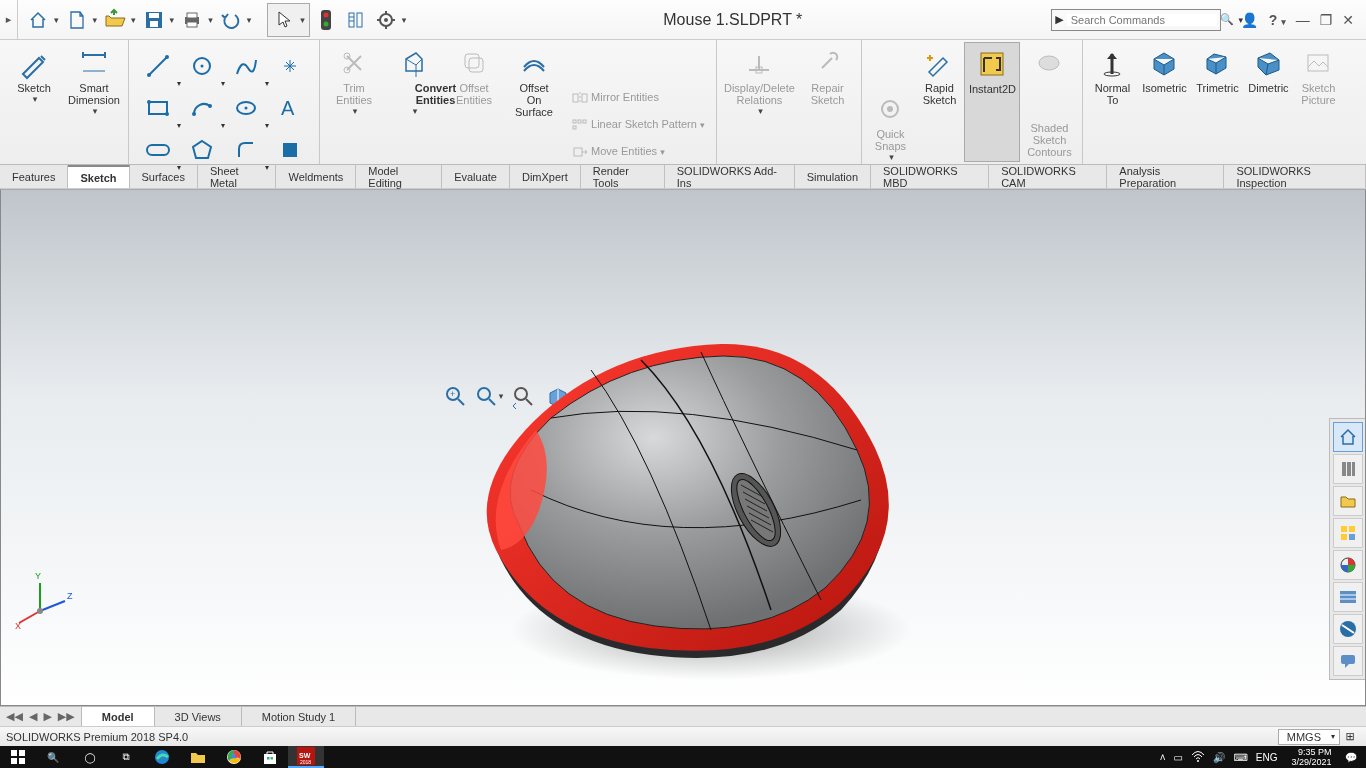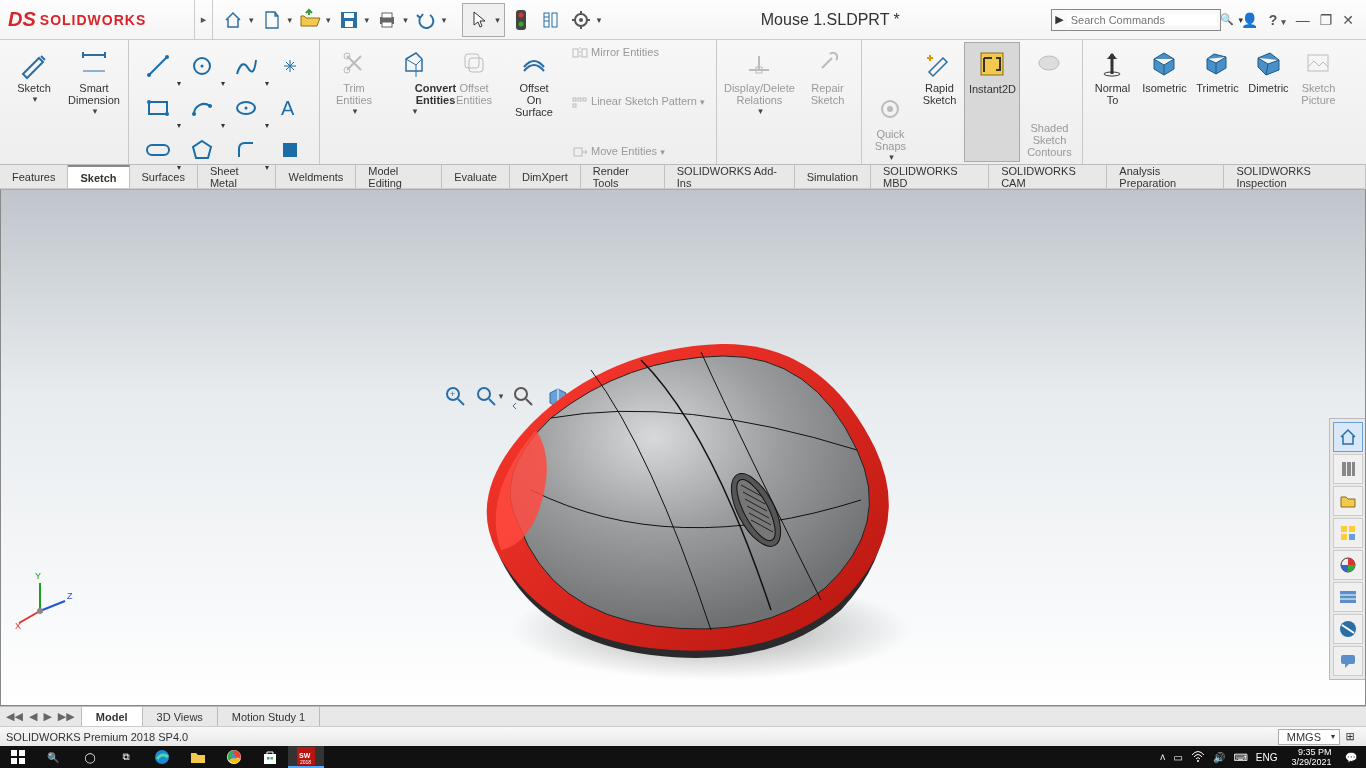--- a/index.html
+++ b/index.html
@@ -22,21 +22,21 @@
 
 
 .ribbon { height: 125px; background: linear-gradient(#f7f7f7,#eeeeee); border-bottom: 1px solid #bbb; display:flex; }
 .rgroup { border-right: 1px solid #c8c8c8; display:flex; flex-direction:column; align-items:stretch; padding:2px 4px; }
 .rbig { width:60px; display:flex; flex-direction:column; align-items:center; justify-content:flex-start; padding-top:6px; text-align:center; font-size:11px; color:#333; }
 .rbig.disabled { color:#999; }
 .rbig .ico { width:30px; height:30px; margin-bottom:4px; display:flex; align-items:center; justify-content:center; }
 .sketchtools { display:grid; grid-template-columns: repeat(4, 42px); grid-template-rows: repeat(3, 40px); gap:2px; padding:4px; }
 .st-btn { display:flex; align-items:center; justify-content:center; color:#1b6da8; position:relative; }
 .st-btn .mini-dd { position:absolute; right:-2px; bottom:-2px; font-size:8px; color:#333; }
-.tri-label { display:flex; flex-direction:column; justify-content:space-between; gap:14px; padding:4px 8px; font-size:11px; color:#999; }
+.tri-label { display:flex; flex-direction:column; justify-content:flex-end; gap:14px; padding:4px 8px; font-size:11px; color:#999; }
 .rbig.active { background:#d8d8d8; border:1px solid #aaa; }
 
 
 .tabsrow { height: 24px; background:#e8e8e8; border-bottom:1px solid #ccc; display:flex; align-items:stretch; font-size:11px; }
 .tab { padding:0 12px; display:flex; align-items:center; border-right:1px solid #c0c0c0; color:#333; }
 .tab.active { background:#fff; font-weight:bold; border-top:2px solid #888; }
 .tabsrow .filler { flex:1; }
 
 
 .viewbar { position:absolute; top:192px; left:440px; display:flex; gap:6px; align-items:center; }
@@ -46,21 +46,21 @@
 .viewport { position:absolute; top:189px; left:0; right:0; bottom:62px; background:linear-gradient(180deg,#bfc5cb 0%, #e8ecef 40%, #ffffff 100%); border:1px solid #888; border-top:1px solid #aaa; overflow:hidden; }
 .mouse3d { position:absolute; top:110px; left:440px; }
 
 
 .rightstrip { position:absolute; right:0; top:228px; width:36px; display:flex; flex-direction:column; gap:2px; background:#e8e8e8; border:1px solid #bbb; border-right:none; padding:3px; }
 .rs-btn { width:30px; height:30px; display:flex; align-items:center; justify-content:center; background:#f0f0f0; border:1px solid #ccc; }
 .rs-btn.active { background:#d8e8f8; border:1px solid #6aa0d8; }
 
 
 .bottomtabs { position:absolute; bottom:42px; left:0; right:0; height:20px; background:#e8e8e8; border-top:1px solid #bbb; display:flex; align-items:stretch; font-size:11px; }
-.btab { padding:0 14px; display:flex; align-items:center; border-right:1px solid #bbb; }
+.btab { padding:0 20px; display:flex; align-items:center; border-right:1px solid #bbb; }
 .btab.active { background:#fff; font-weight:bold; }
 .btab-arrows { display:flex; align-items:center; padding:0 6px; gap:6px; color:#666; border-right:1px solid #bbb;}
 
 
 .statusbar { position:absolute; bottom:22px; left:0; right:0; height:20px; background:linear-gradient(#f8f8f8,#e8e8e8); border-top:1px solid #ccc; display:flex; align-items:center; font-size:11px; padding:0 6px; }
 .statusbar .filler { flex:1; }
 .unitsbox { border:1px solid #aaa; padding:0 18px 0 8px; height:16px; display:flex; align-items:center; position:relative; background:#fff;}
 .unitsbox::after { content:"▾"; position:absolute; right:4px; font-size:8px; color:#333;}
 
 
@@ -75,24 +75,20 @@
 .triad { position:absolute; left:14px; bottom:74px; }
 
 .vb .dd, .rbig .dd { font-size:9px; color:#444; margin-left:2px; }
 
 svg { overflow: visible; }
 </style>
 </head>
 <body>
 
 <div class="titlebar">
-  <div class="logo">
-    <span class="logo-ds">DS</span>
-    <span class="logo-text">SOLIDWORKS</span>
-  </div>
   <div class="expand-flyout">▸</div>
   <div class="qat">
     <div class="qat-dd">
         <div class="qat-btn">
           <svg width="20" height="20">
             <path d="M3 10 L10 3 L17 10 M5 9 V17 H15 V9" stroke="#2a6ea6" fill="none" stroke-width="1.5"></path>
           </svg>
         </div>
         <span class="dd">▾</span>
       </div>

